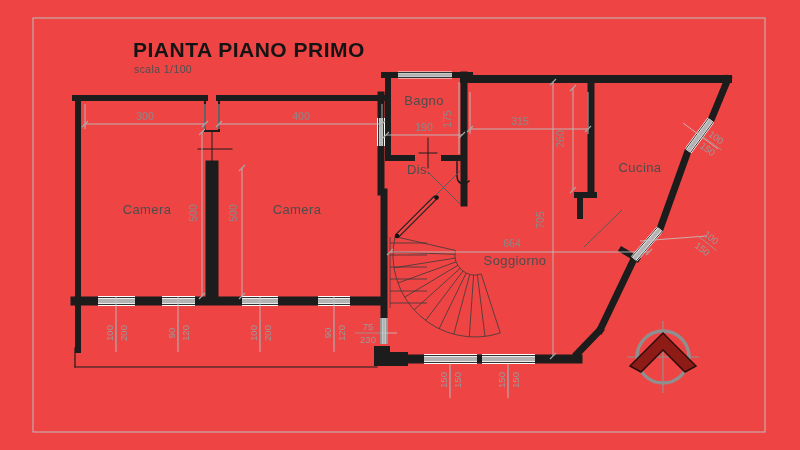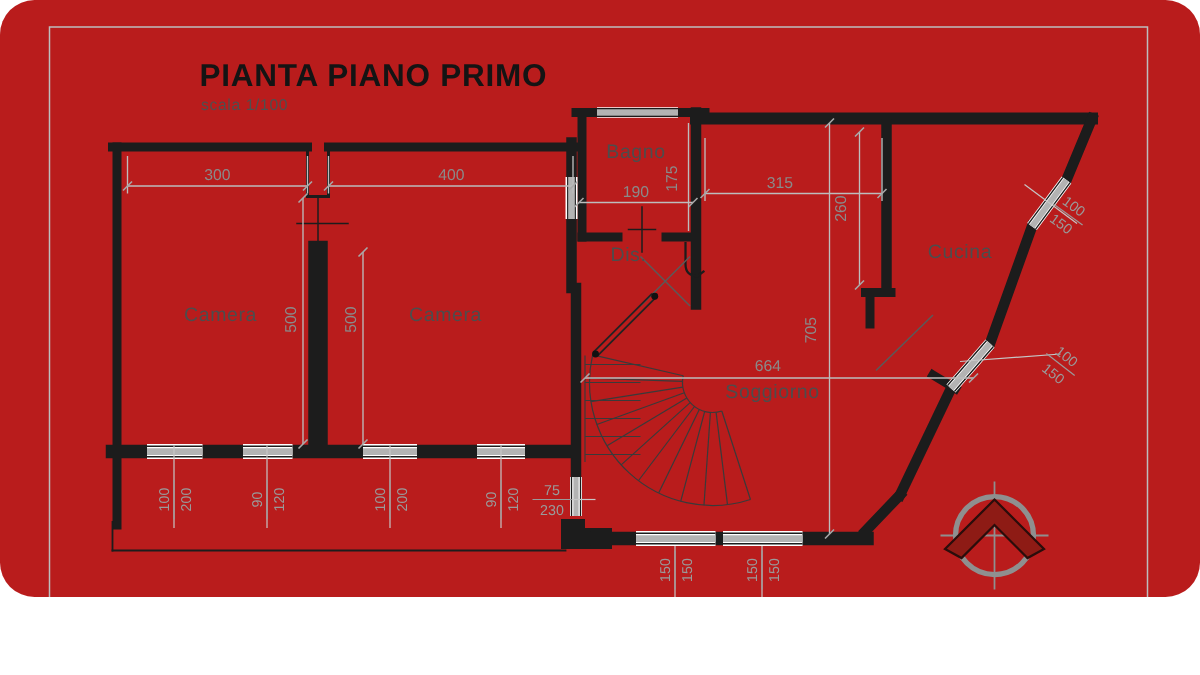--- a/index.html
+++ b/index.html
@@ -1,16 +1,16 @@
 <!DOCTYPE html>
 <html><head>
 <meta charset="utf-8">
 <style>
   html,body{margin:0;padding:0;background:#fff;}
-  .stage{position:relative;width:800px;height:398px;background:#b91c1c;overflow:hidden;border-radius:23px;}
+  .stage{position:relative;width:800px;height:450px;background:#ef4444;overflow:hidden;}
   svg text{font-family:"Liberation Sans",sans-serif;}
   .frame{fill:none;stroke:#bdbdbd;stroke-width:1;}
   .title{font-size:21px;font-weight:bold;fill:#141414;letter-spacing:.5px;}
   .subtitle{font-size:10.5px;fill:#4f4f4f;letter-spacing:.4px;}
   .room{font-size:13px;fill:#4d4d4d;letter-spacing:.4px;text-anchor:middle;}
   .dim{font-size:10.5px;fill:#8a8a8a;text-anchor:middle;}
   .frac{font-size:9.5px;fill:#9a9a9a;text-anchor:middle;}
   .dimline{stroke:#bdbdbd;stroke-width:.9;fill:none;}
   .tick{stroke:#a8a8a8;stroke-width:1.1;}
   .leader{stroke:#c6c6c6;stroke-width:.8;}

